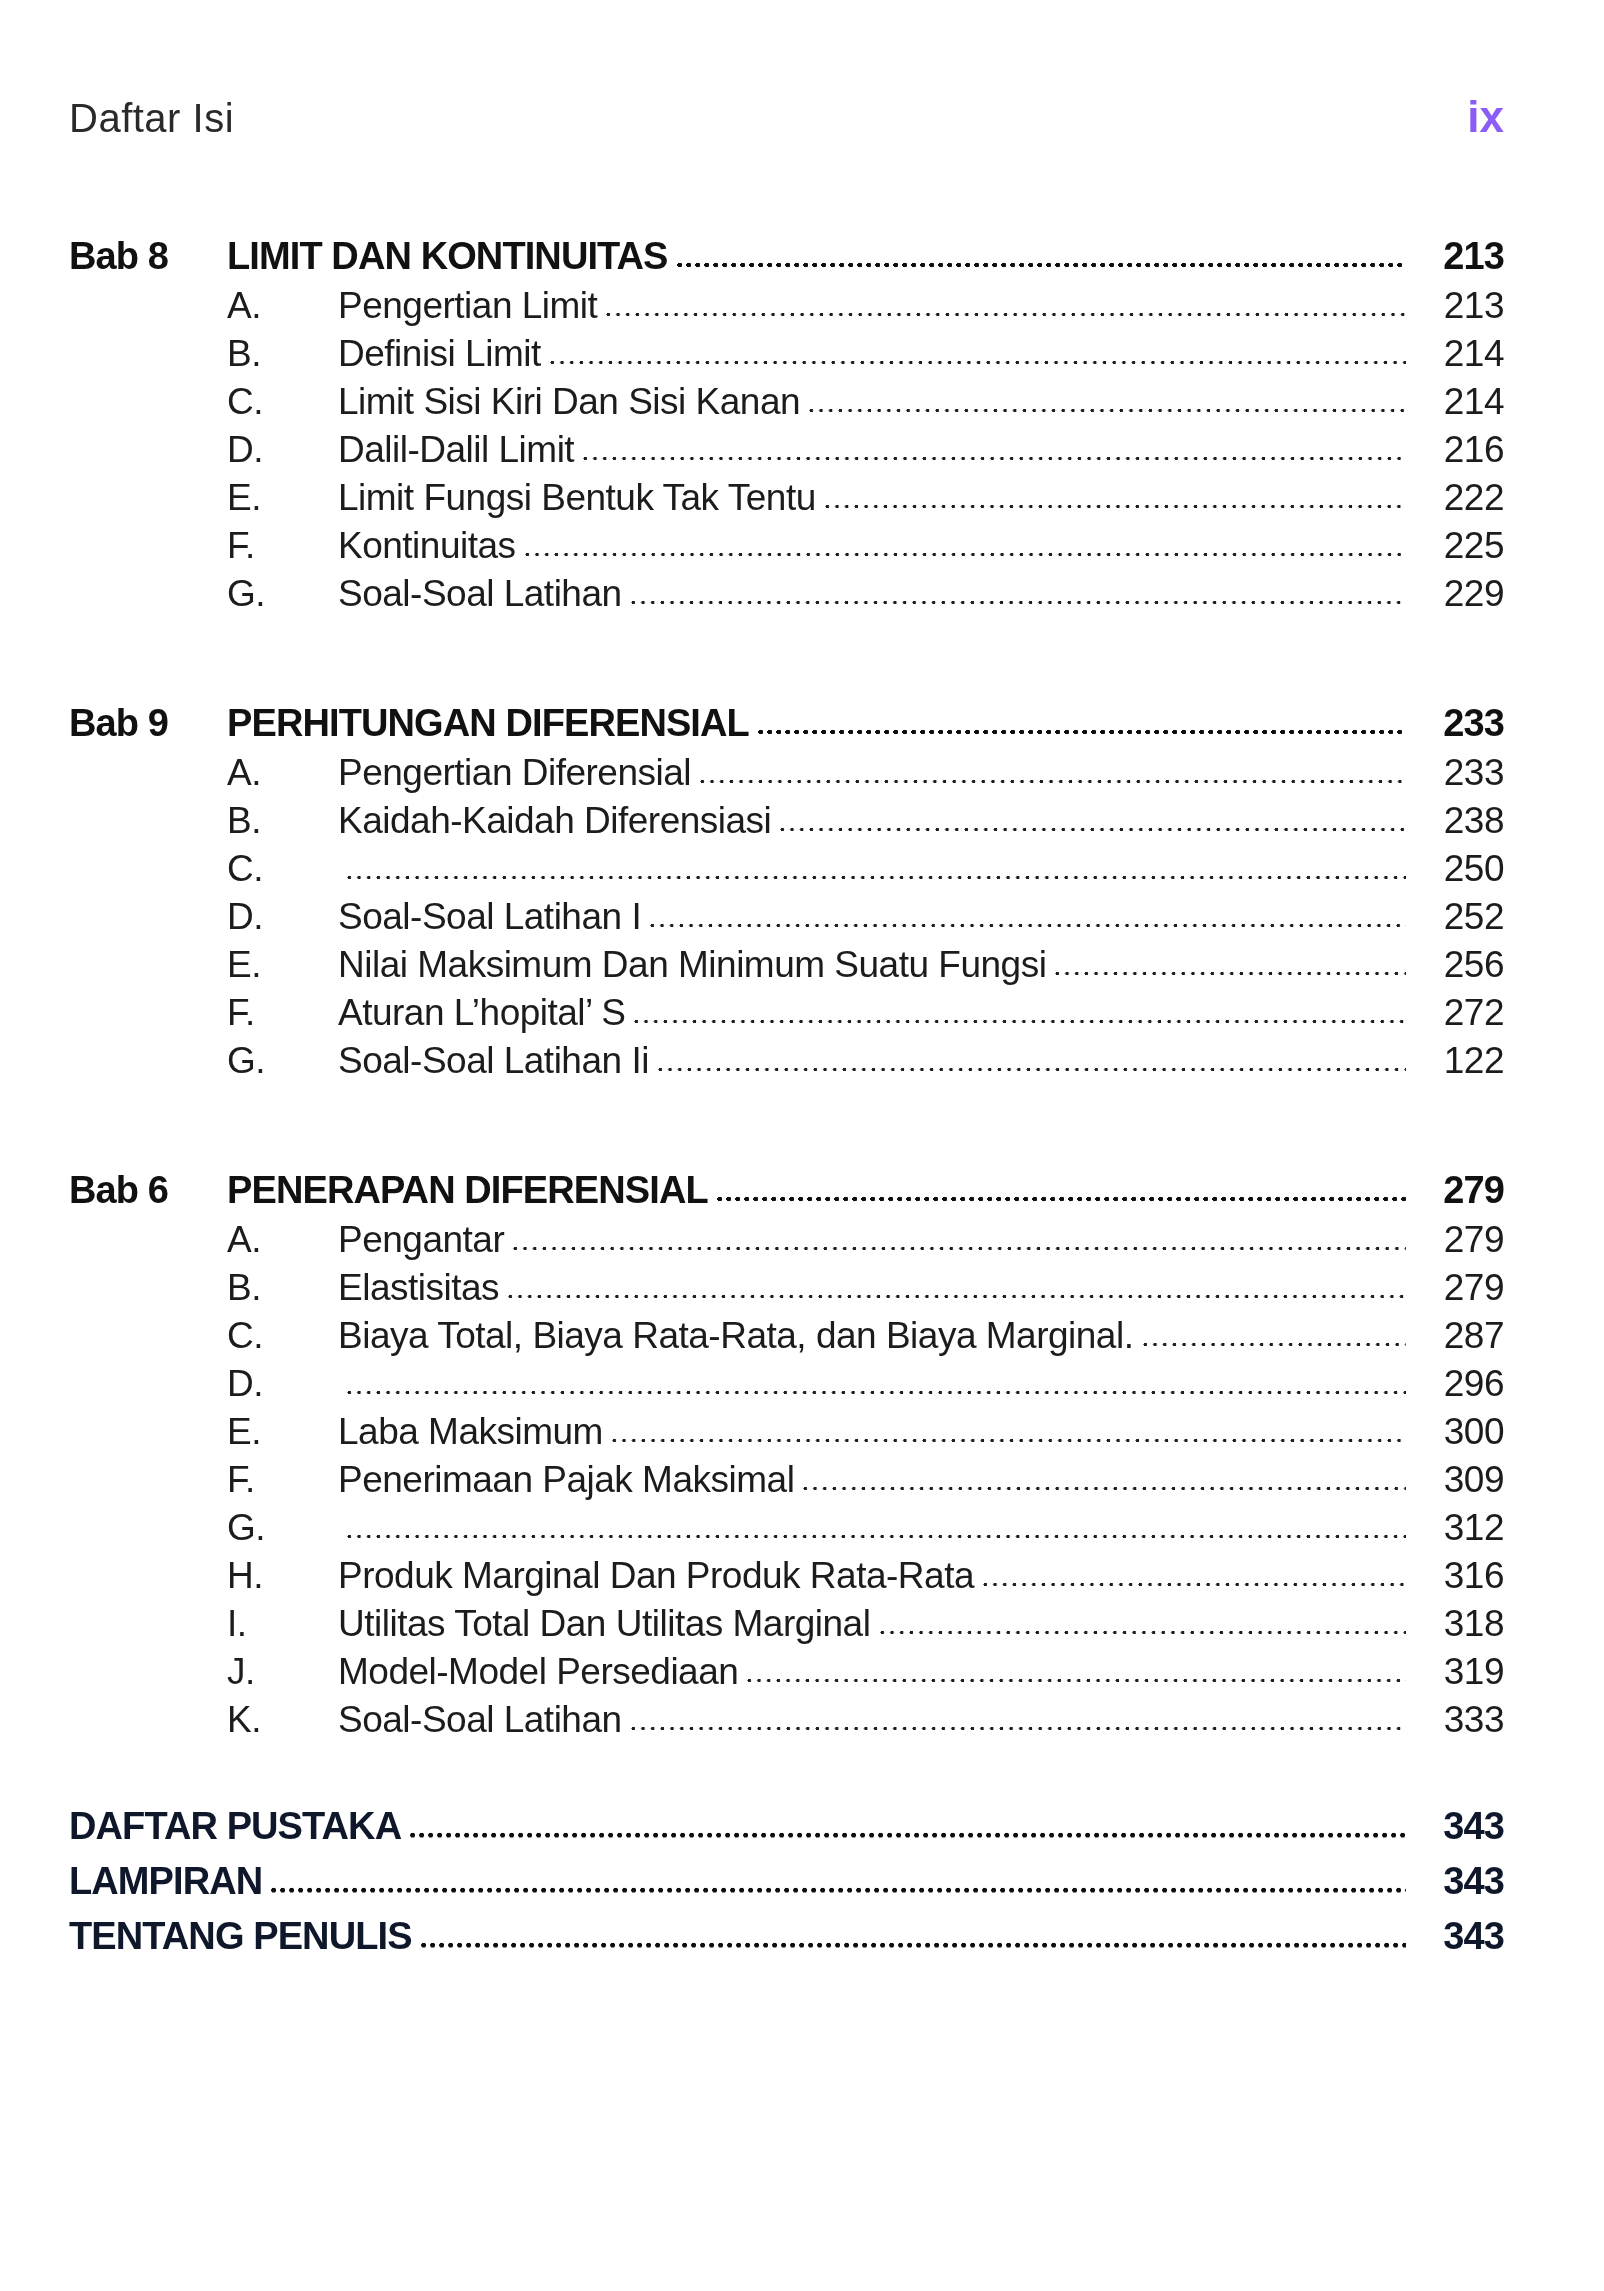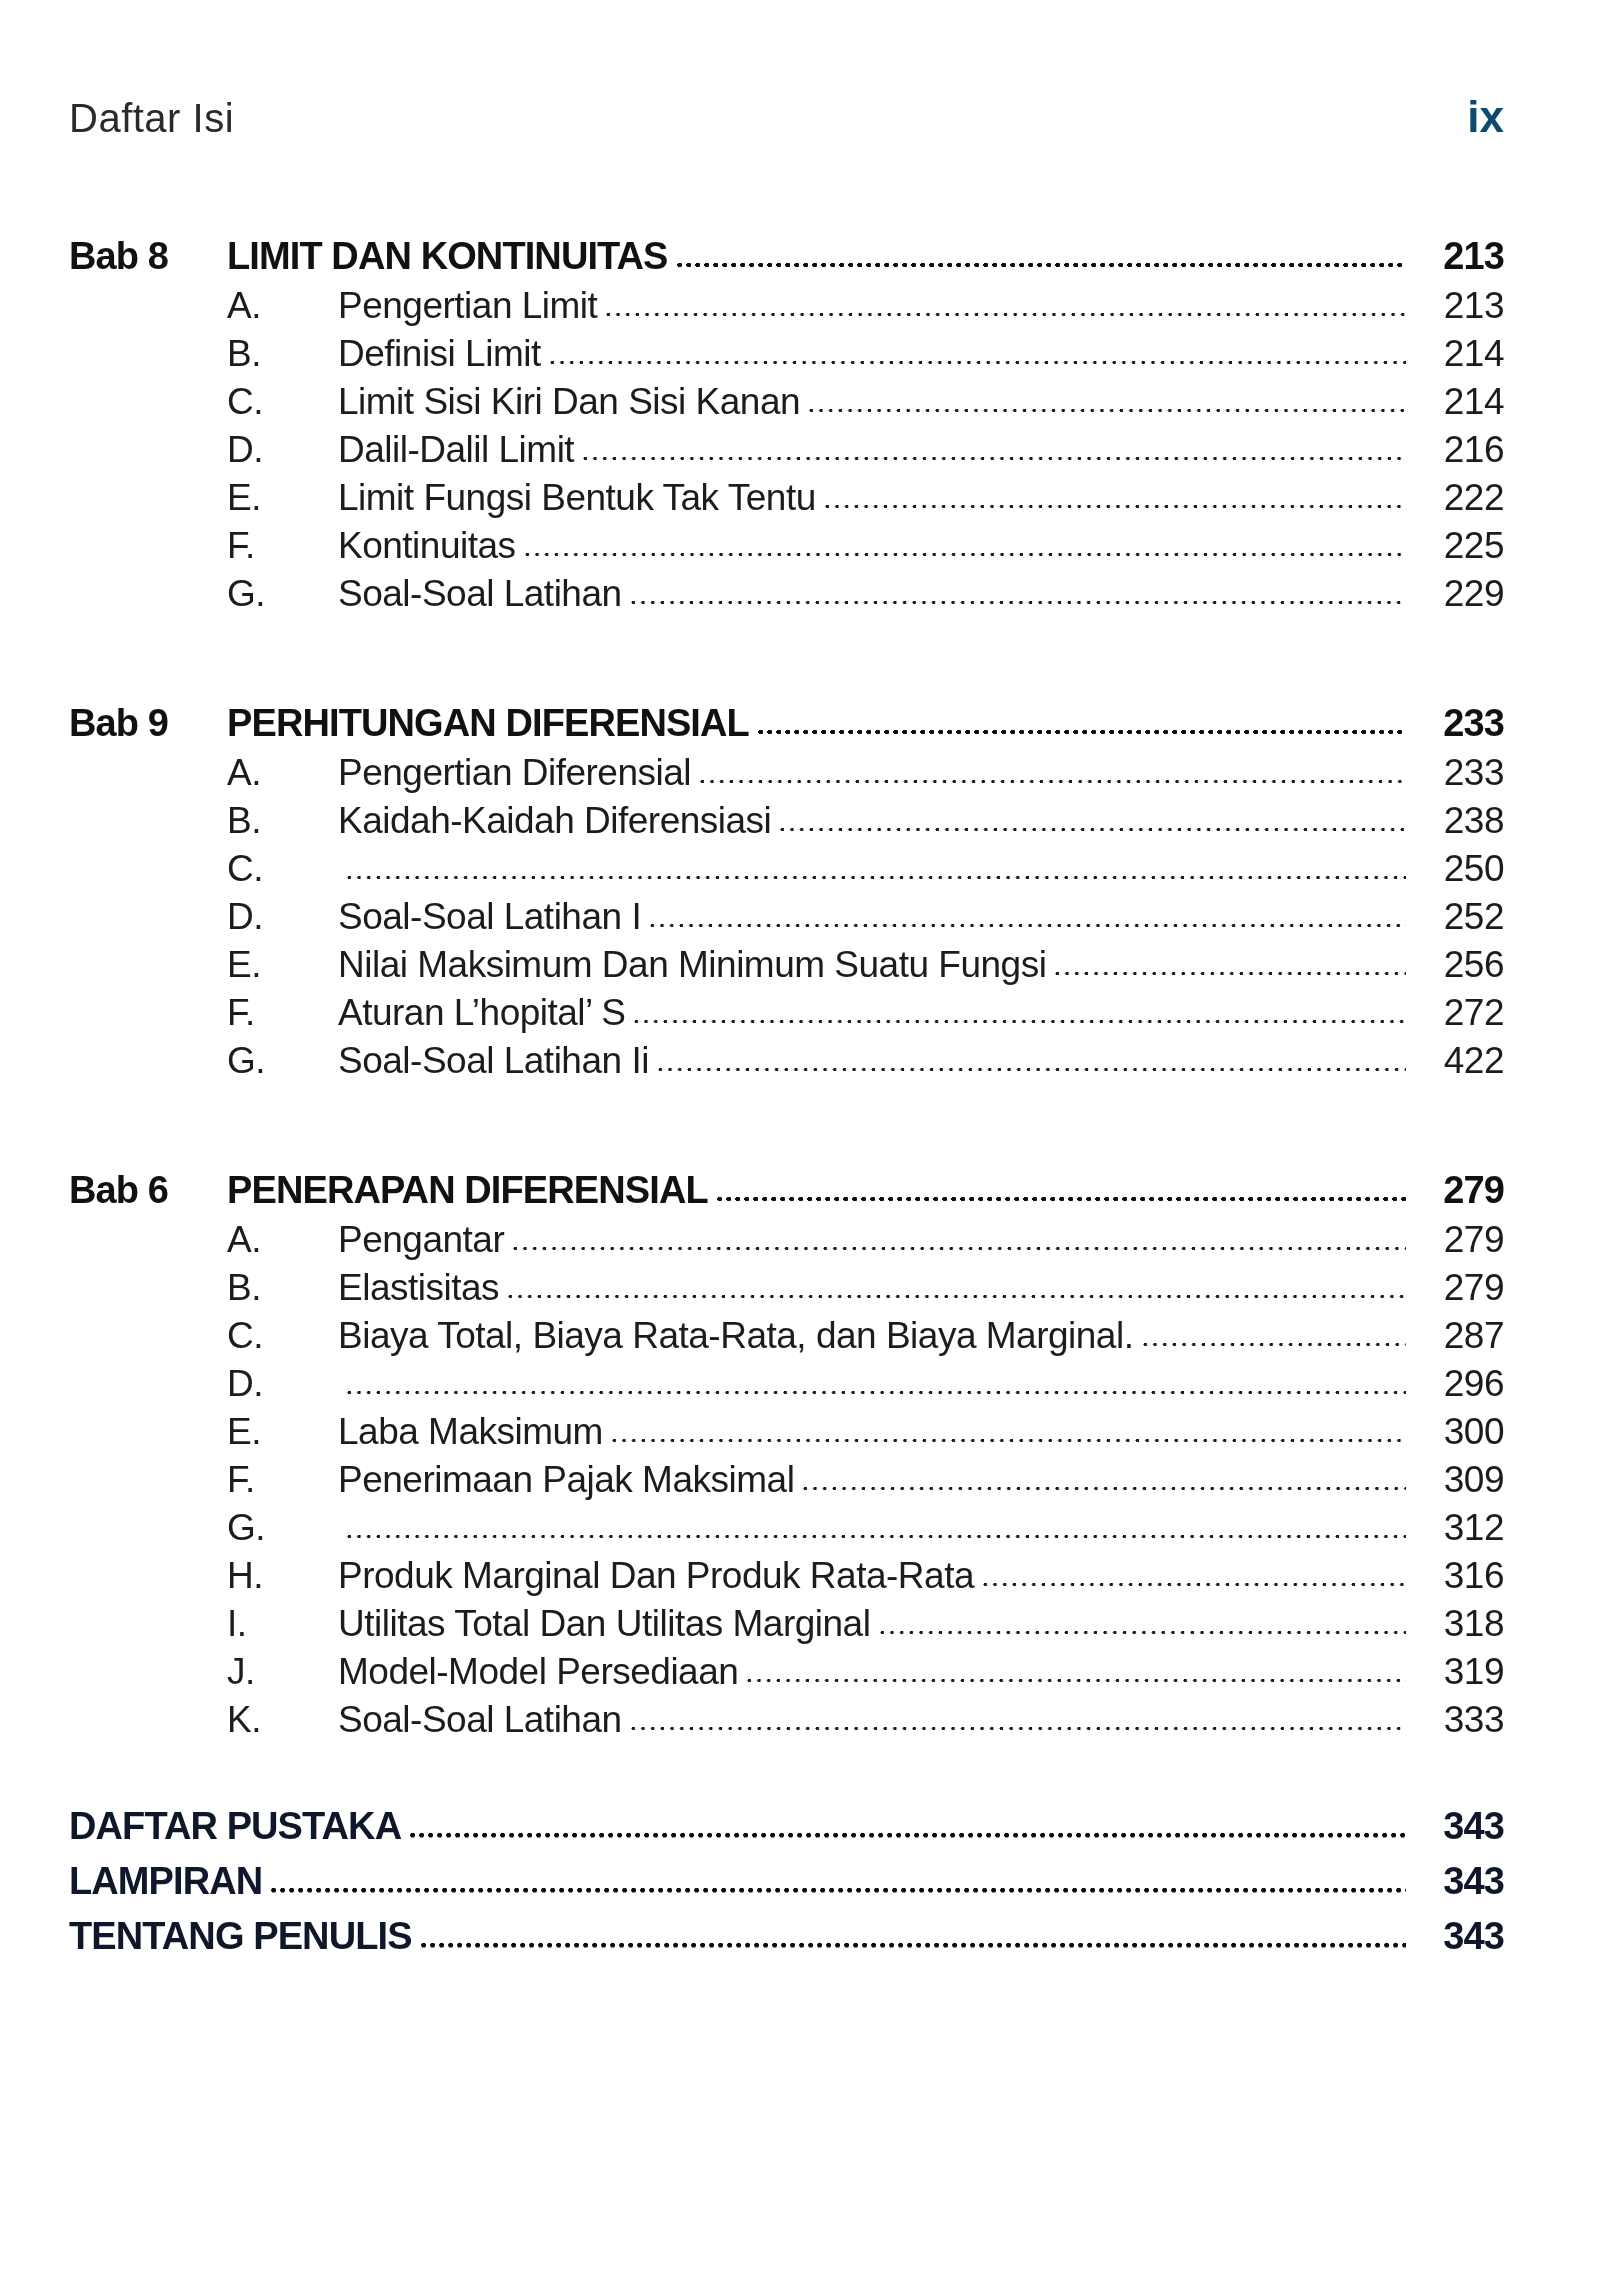--- a/index.html
+++ b/index.html
@@ -24,21 +24,21 @@
   }
   .header .htitle {
     font-size: 40px;
     font-weight: 400;
     letter-spacing: 0.5px;
     color: #2a2a2a;
   }
   .header .hnum {
     font-size: 44px;
     font-weight: 700;
-    color: #0c4a6e;
+    color: #8b5cf6;
   }
   
   .row { display: flex; align-items: center; }
   .row span { white-space: nowrap; }
 
   .chapter-block { margin-top: 80px; }
   .chapter-block.first { margin-top: 90px; }
 
   .chapter-row { height: 51px; }
   .chapter-row .bab,
@@ -215,21 +215,21 @@
           <span class="letter">F.</span>
           <span class="title">Aturan L’hopital’ S</span>
           <span class="dots"></span>
           <span class="pnum">272</span>
         </div>
         <div class="row section-row">
           <span class="bab"></span>
           <span class="letter">G.</span>
           <span class="title">Soal-Soal Latihan Ii</span>
           <span class="dots"></span>
-          <span class="pnum">422</span>
+          <span class="pnum">122</span>
         </div>
       </div>
       <div class="chapter-block">
         <div class="row chapter-row">
           <span class="bab">Bab 6</span>
           <span class="title">PENERAPAN DIFERENSIAL</span>
           <span class="dots"></span>
           <span class="pnum">279</span>
         </div>
         <div class="row section-row">

